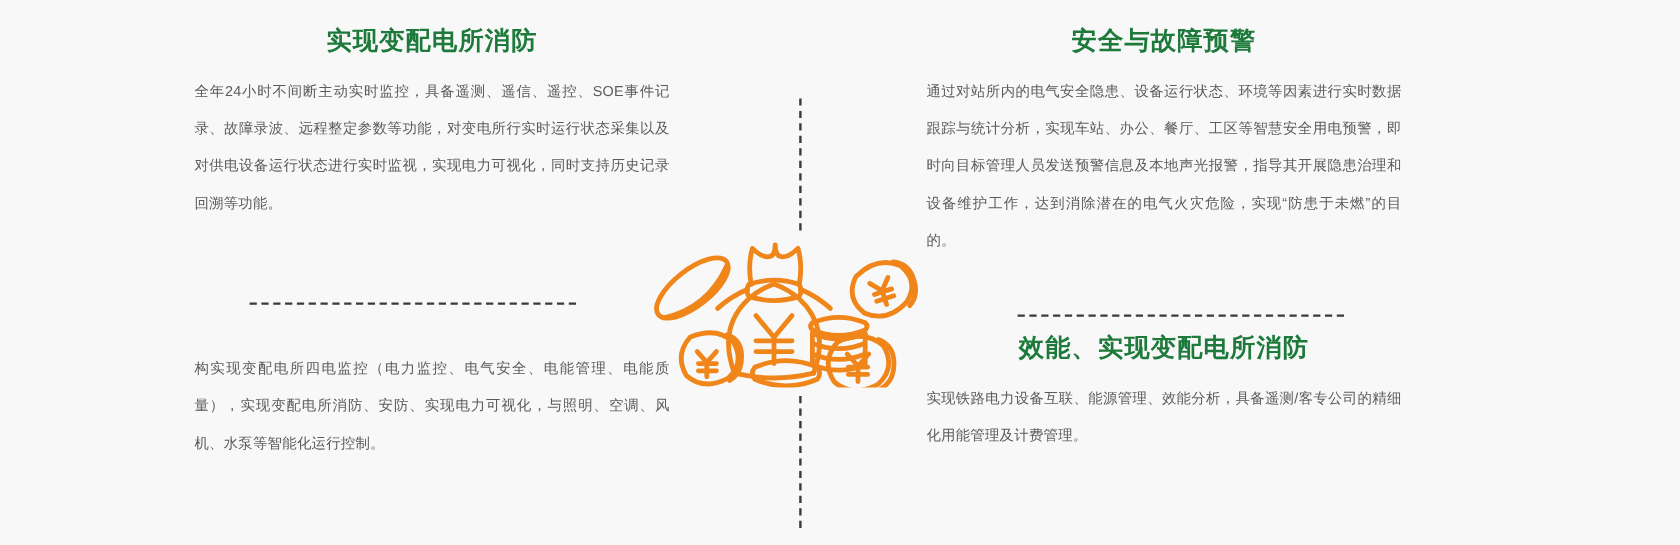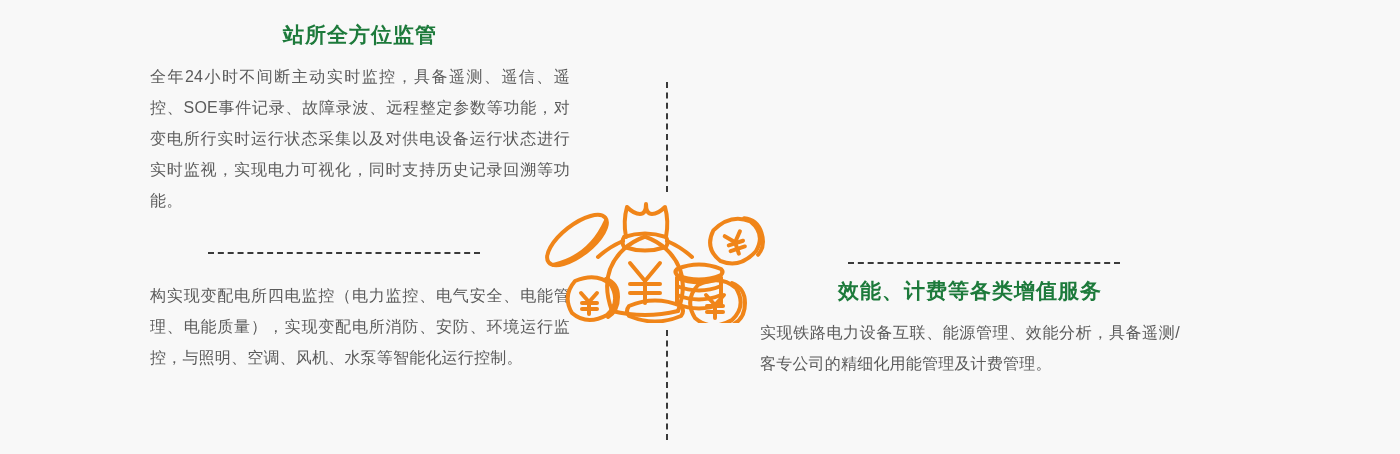--- a/index.html
+++ b/index.html
@@ -30,24 +30,24 @@
     font-weight: bold;
     color: #1d7a3b;
     letter-spacing: 1px;
     line-height: 1.2;
     margin: 0 0 14px 0;
     white-space: nowrap;
   }
   .t-center { text-align: center; }
 
   .panel-body {
-    font-size: 16px;
+    font-size: 12px;
     color: #5b5b5b;
     line-height: 31px;
-    margin: 0;
+    margin: 12px;
     letter-spacing: 0.2px;
     text-align: justify;
     text-justify: inter-ideograph;
   }
 
   
   .dash-h {
     position: absolute;
     height: 0;
     border-top: 2px dashed #3a3a3a;
@@ -67,28 +67,28 @@
     height: 140px;
   }
   .center-icon svg { display: block; width: 250px; height: 140px; }
 </style>
 </head>
 <body>
 
 <div class="stage">
 
   <div class="panel" style="left:150px; top:22px;">
-    <h2 class="panel-title t-center">站所全方位监管</h2>
+    <h2 class="panel-title t-center">实现变配电所消防</h2>
     <p class="panel-body">全年24小时不间断主动实时监控，具备遥测、遥信、遥控、SOE事件记录、故障录波、远程整定参数等功能，对变电所行实时运行状态采集以及对供电设备运行状态进行实时监视，实现电力可视化，同时支持历史记录回溯等功能。</p>
   </div>
 
   <div class="dash-h" style="left:208px; top:252px; width:272px;"></div>
 
   <div class="panel" style="left:150px; top:280px;">
-    <p class="panel-body">构实现变配电所四电监控（电力监控、电气安全、电能管理、电能质量），实现变配电所消防、安防、环境运行监控，与照明、空调、风机、水泵等智能化运行控制。</p>
+    <p class="panel-body">构实现变配电所四电监控（电力监控、电气安全、电能管理、电能质量），实现变配电所消防、安防、实现电力可视化，与照明、空调、风机、水泵等智能化运行控制。</p>
   </div>
 
   <div class="dash-v" style="left:666px; top:82px; height:110px;"></div>
   <div class="dash-v" style="left:666px; top:330px; height:110px;"></div>
 
   <div class="center-icon">
     <svg viewBox="0 0 250 140" xmlns="http://www.w3.org/2000/svg" fill="none" stroke="#f08519" stroke-width="4" stroke-linecap="round" stroke-linejoin="round">
 
       <g transform="rotate(-38 57 57)">
         <ellipse cx="57" cy="57" rx="36" ry="15"></ellipse>
@@ -137,21 +137,25 @@
         <path d="M196 40 q22 -11 38 3 q11 17 -4 30 q-21 12 -37 -2 q-11 -17 3 -31 z"></path>
         <path d="M229 38 q12 5 12 19 q0 14 -10 20"></path>
         <path d="M205 49 l8 9 l8 -9"></path>
         <path d="M213 58 v12"></path>
         <path d="M206 59 h15"></path>
         <path d="M206 65 h15"></path>
       </g>
     </svg>
   </div>
 
+  <div class="panel" style="left:760px; top:22px;">
+    <h2 class="panel-title t-center">安全与故障预警</h2>
+    <p class="panel-body">通过对站所内的电气安全隐患、设备运行状态、环境等因素进行实时数据跟踪与统计分析，实现车站、办公、餐厅、工区等智慧安全用电预警，即时向目标管理人员发送预警信息及本地声光报警，指导其开展隐患治理和设备维护工作，达到消除潜在的电气火灾危险，实现“防患于未燃”的目的。</p>
+  </div>
 
   <div class="dash-h" style="left:848px; top:262px; width:272px;"></div>
 
   <div class="panel" style="left:760px; top:278px;">
-    <h2 class="panel-title t-center">效能、计费等各类增值服务</h2>
+    <h2 class="panel-title t-center">效能、实现变配电所消防</h2>
     <p class="panel-body">实现铁路电力设备互联、能源管理、效能分析，具备遥测/客专公司的精细化用能管理及计费管理。</p>
   </div>
 
 </div>
 
 </body></html>

